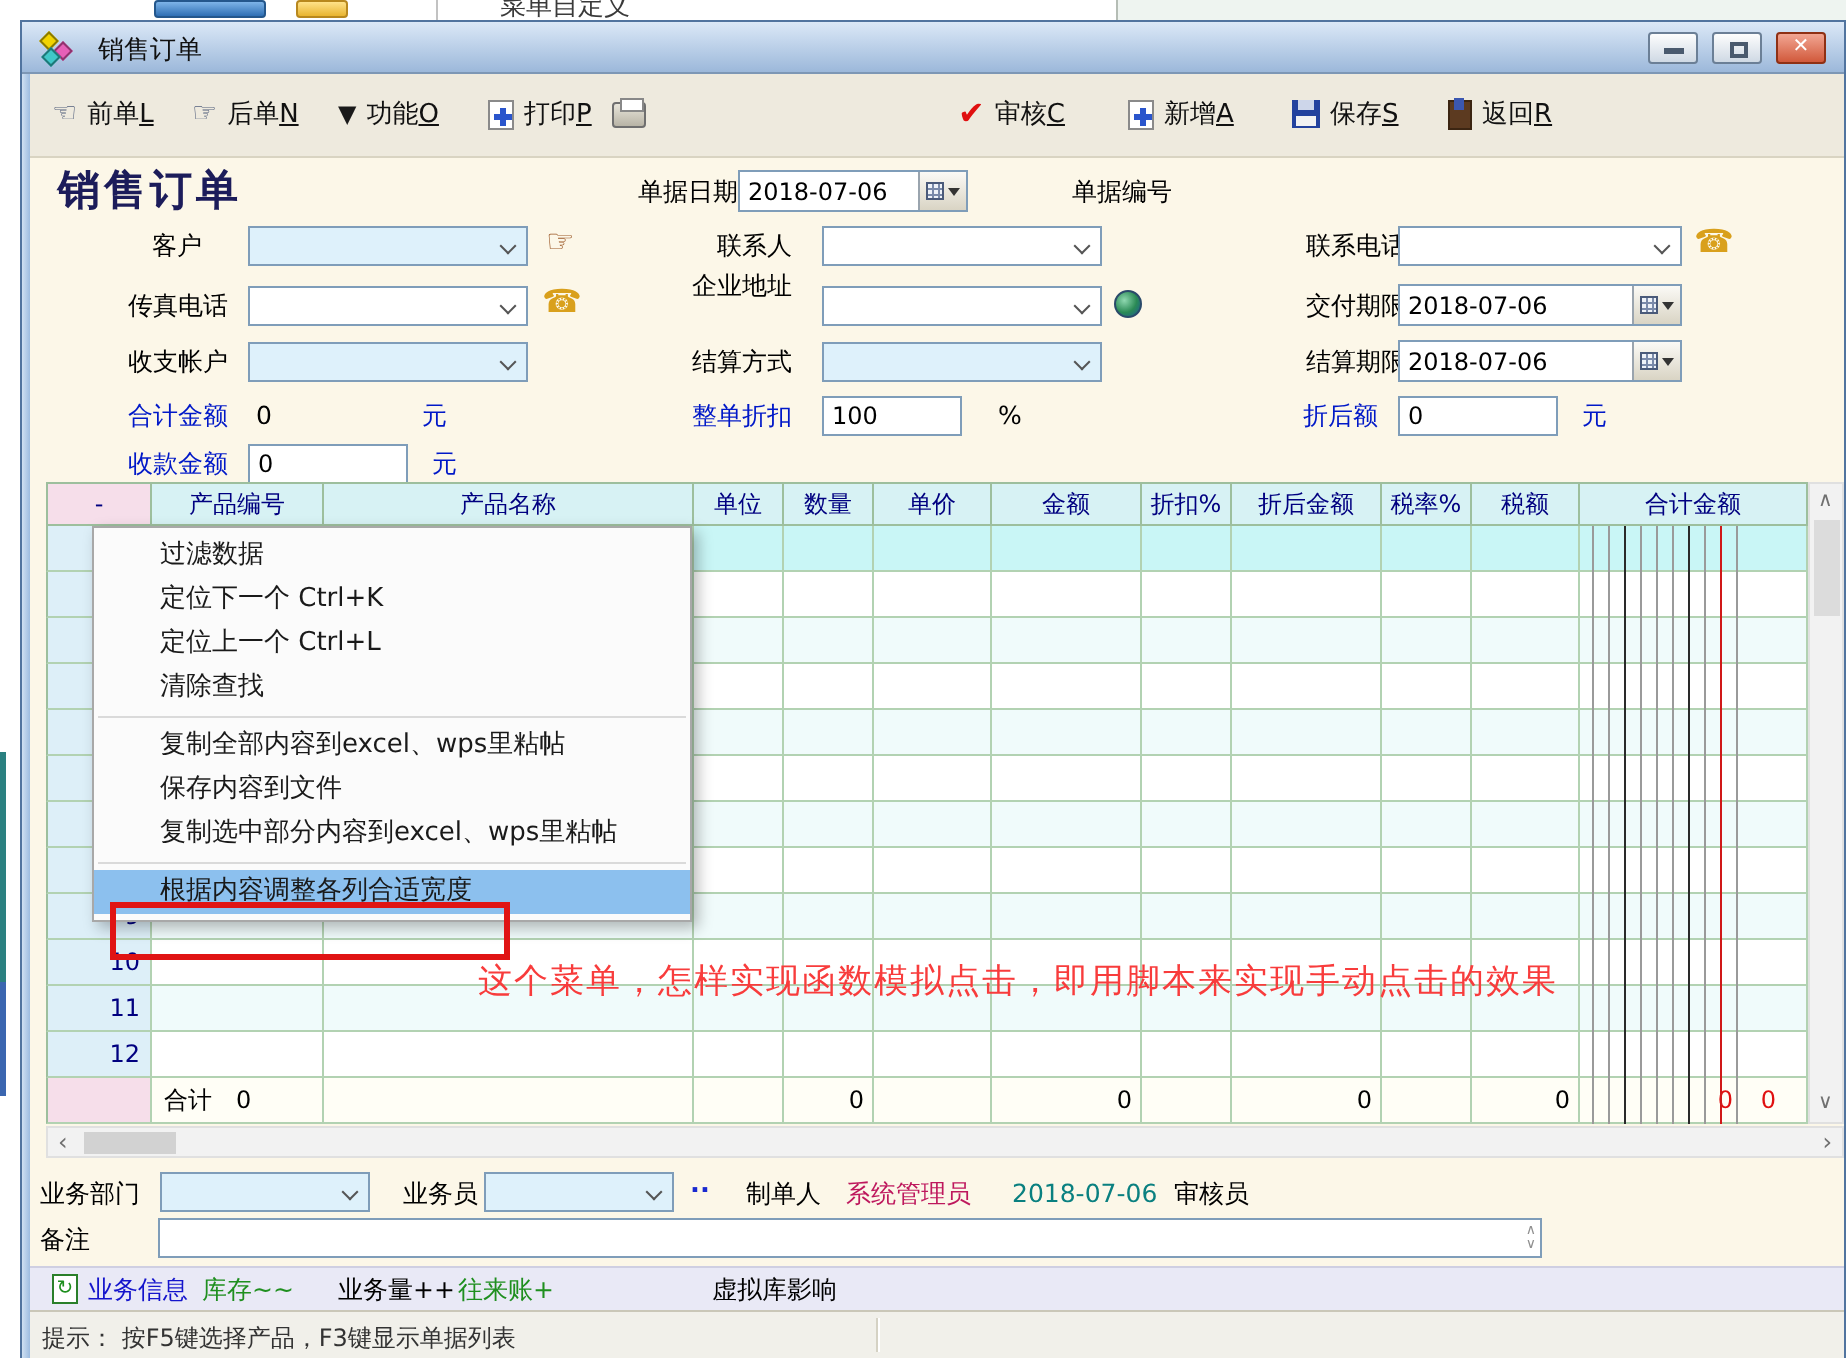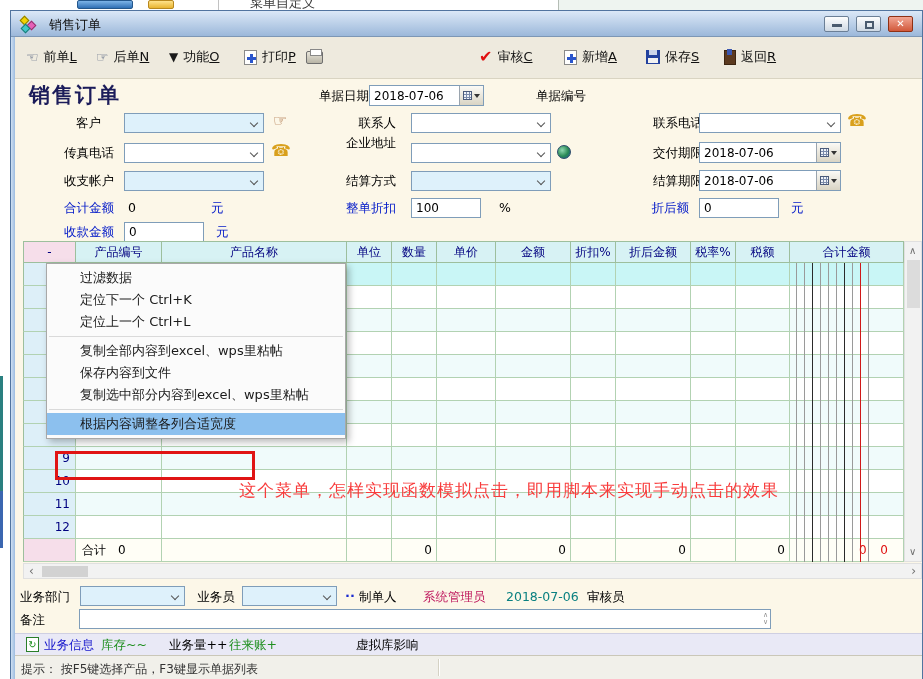--- a/index.html
+++ b/index.html
@@ -492,41 +492,42 @@
   <div class="hscroll">
     <span class="sb-gl" style="left:5px;top:2px;font-size:12px;">‹</span>
     <div class="hthumb"></div>
     <span class="sb-gl" style="right:5px;top:2px;font-size:12px;">›</span>
   </div>
 
   <div id="menu">
     <div class="mitem">过滤数据</div>
     <div class="mitem">定位下一个 Ctrl+K</div>
     <div class="mitem">定位上一个 Ctrl+L</div>
+    <div class="mitem">清除查找</div>
     <div class="msep"></div>
     <div class="mitem">复制全部内容到excel、wps里粘帖</div>
     <div class="mitem">保存内容到文件</div>
     <div class="mitem">复制选中部分内容到excel、wps里粘帖</div>
     <div class="msep"></div>
     <div class="mitem hl">根据内容调整各列合适宽度</div>
   </div>
   <div id="redbox"></div>
   <div id="annotation">这个菜单，怎样实现函数模拟点击，即用脚本来实现手动点击的效果</div>
 
   <div id="bottomform"></div>
   <span class="lbl" style="left:9px;top:578px;width:56px;text-align:left;">业务部门</span>
   <div class="combo blue" style="left:69px;top:575px;width:105px;">
       <span class="chev"></span>
     </div>
-  <span class="lbl" style="left:182px;top:578px;width:46px;text-align:center;">业务员</span>
+  <span class="lbl" style="left:182px;top:578px;width:46px;text-align:right;">业务员</span>
   <div class="combo blue" style="left:231px;top:575px;width:95px;">
       <span class="chev"></span>
     </div>
   <span class="dotlink" style="left:334px;top:574px;">..</span>
-  <span class="val" style="left:348px;top:578px;">制单人</span>
+  <span class="val" style="left:362px;top:578px;">制单人</span>
   <span class="val red-t" style="left:412px;top:578px;">系统管理员</span>
   <span class="val teal-t" style="left:495px;top:578px;">2018-07-06</span>
   <span class="val" style="left:576px;top:578px;">审核员</span>
 
   <span class="lbl" style="left:9px;top:601px;width:40px;text-align:left;">备注</span>
   <div class="inputbox" style="left:68px;top:598px;width:692px;">
     <span class="spin">
         <span>∧</span>
         <span>∨</span>
       </span>

